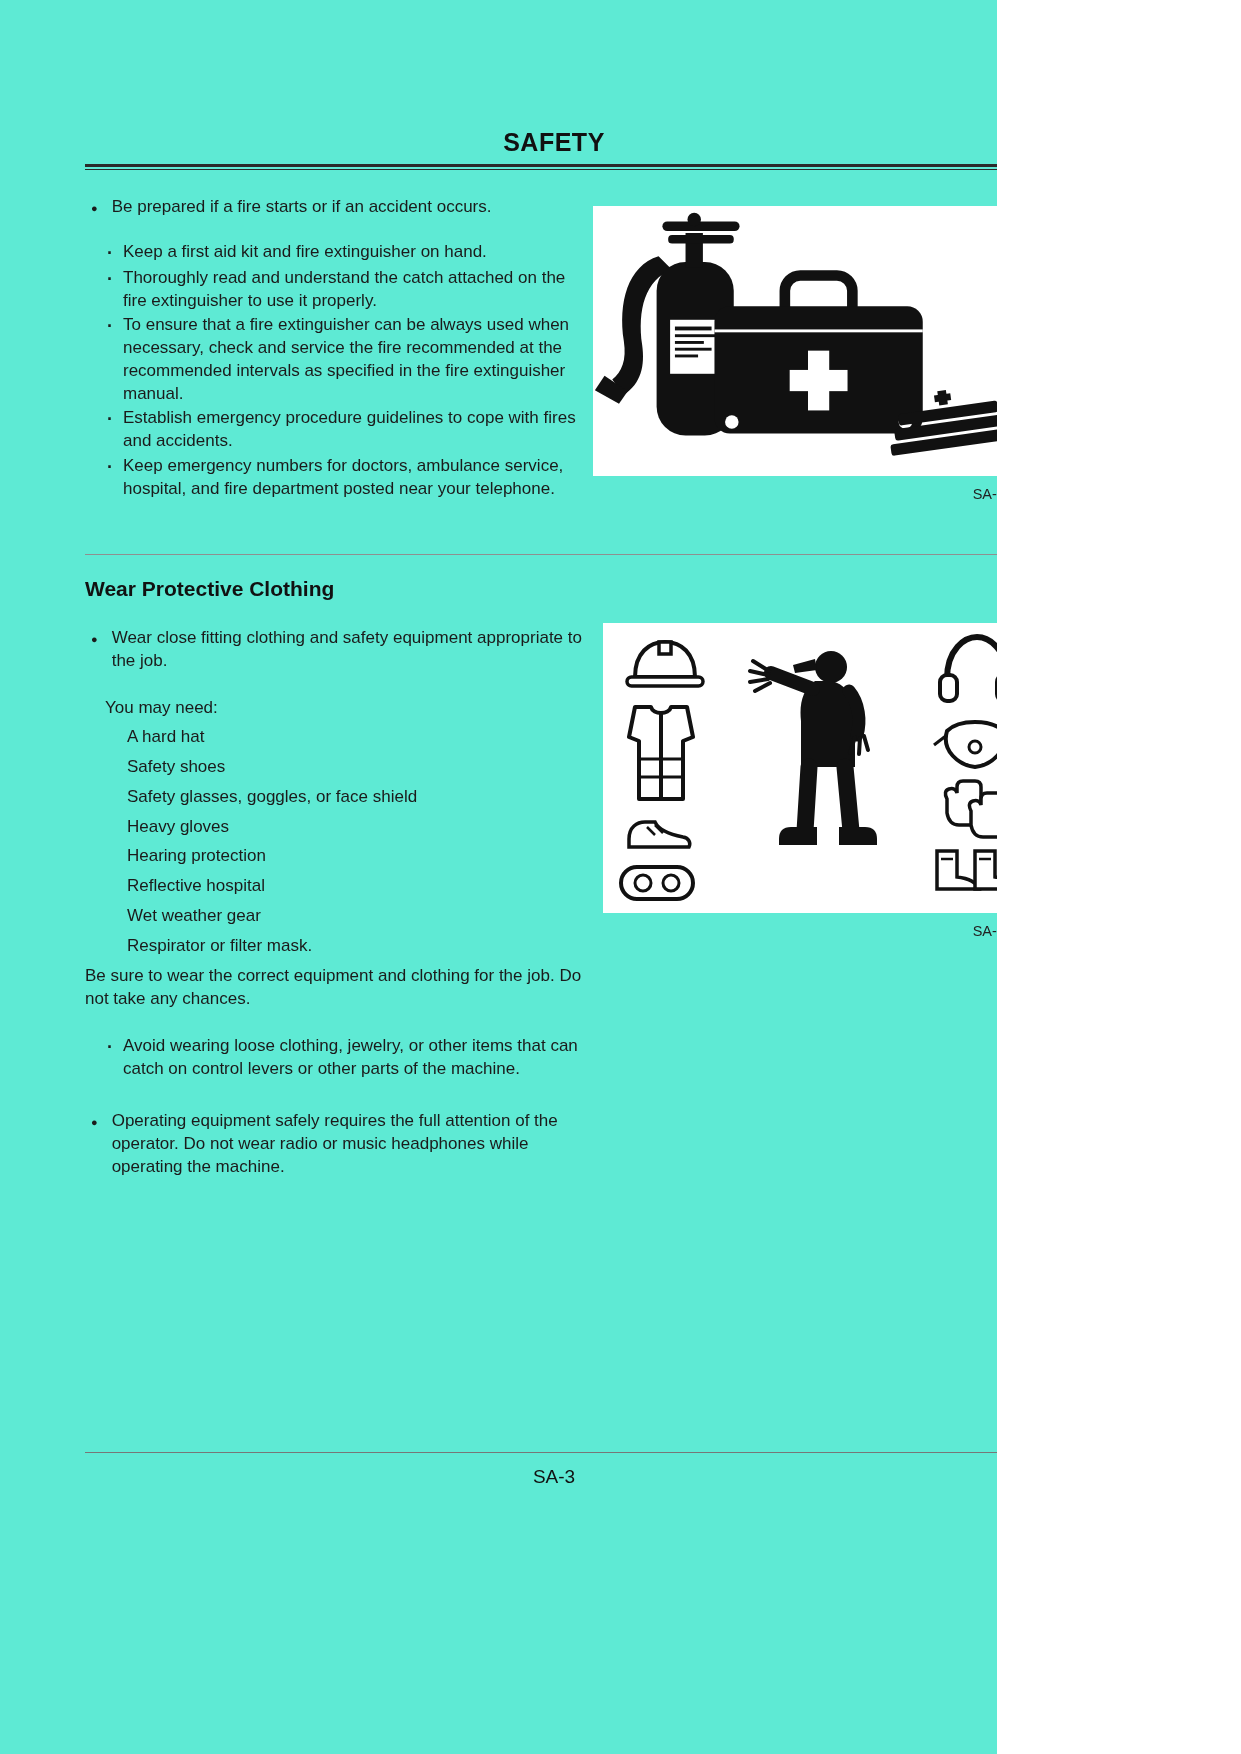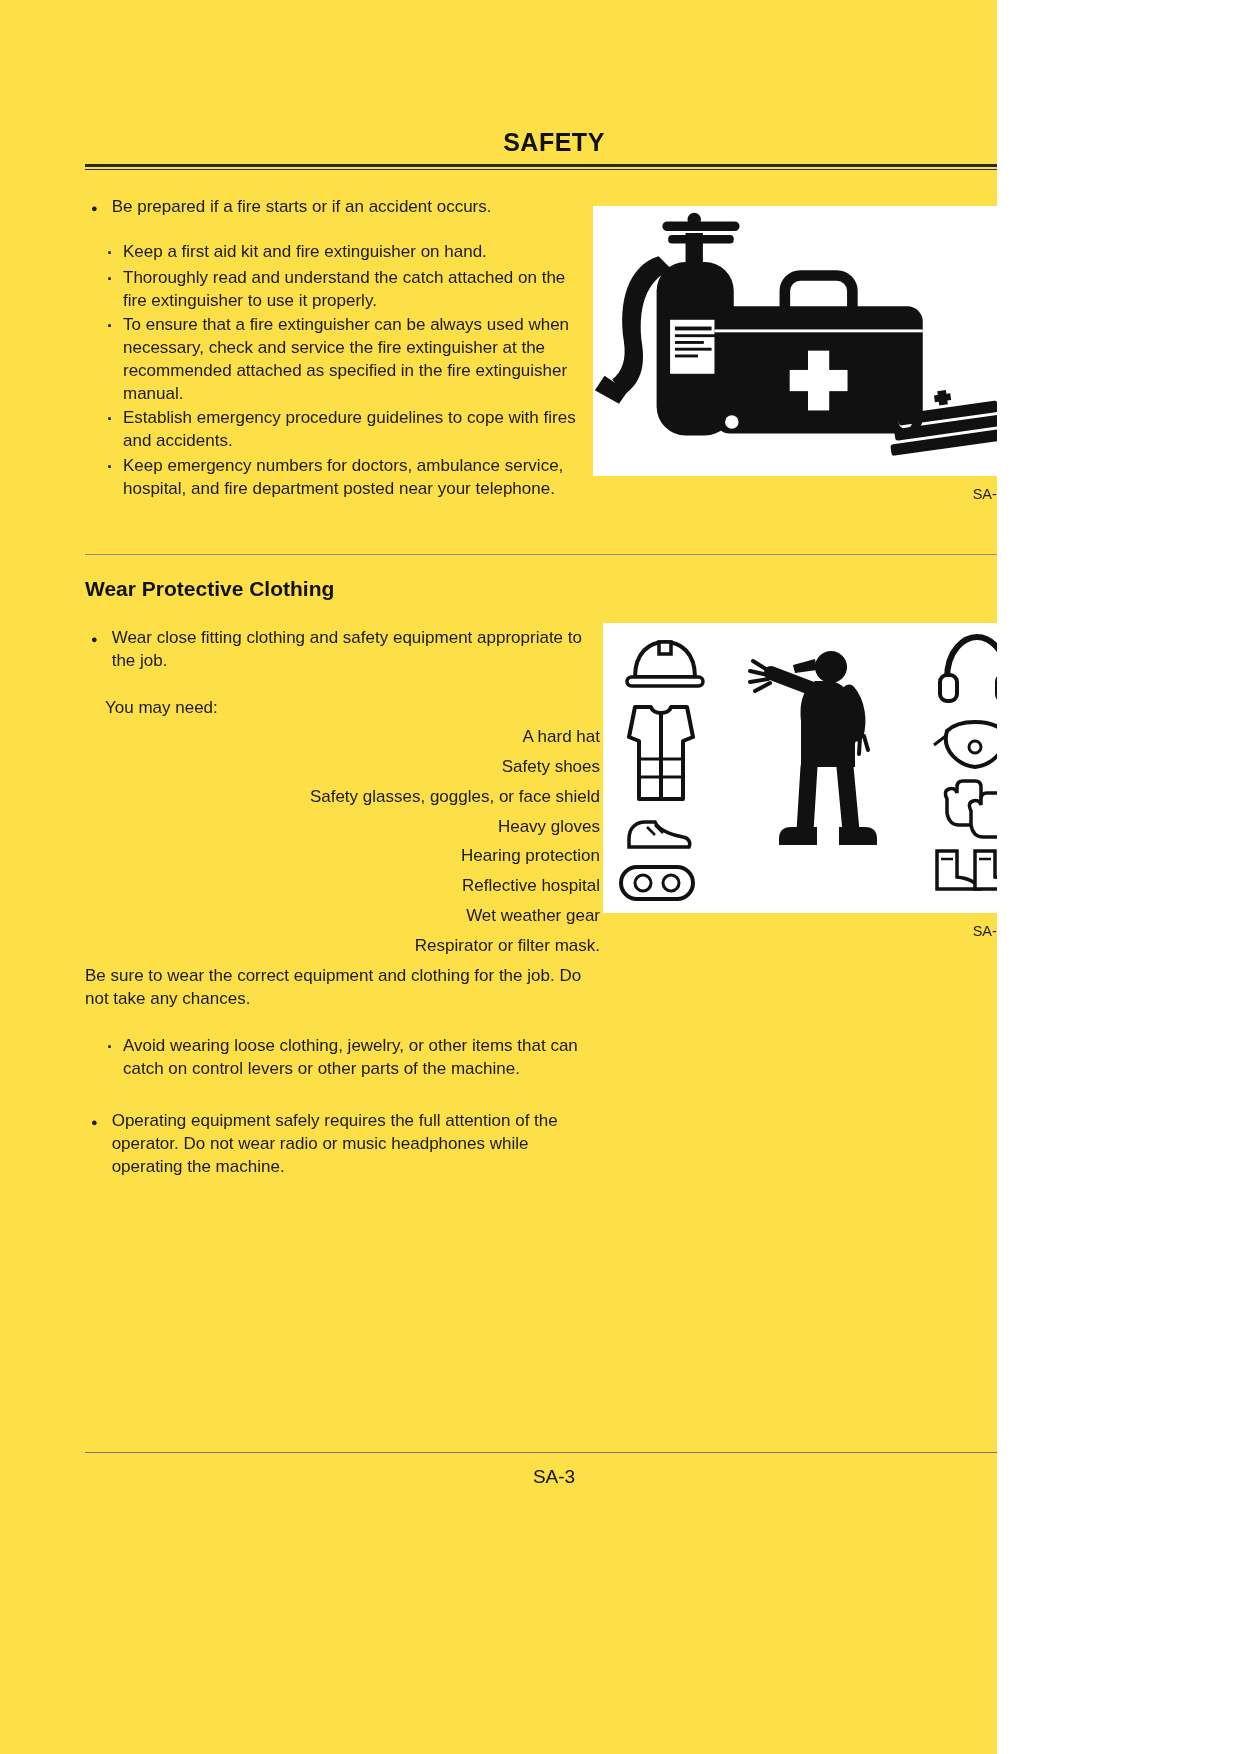--- a/index.html
+++ b/index.html
@@ -1,20 +1,20 @@
 <!DOCTYPE html>
 <html><head>
 <meta charset="utf-8">
 <style>
   * { margin:0; padding:0; box-sizing:border-box; }
   html,body { background:#ffffff; }
   .page {
     position:relative;
     width:997px; height:1754px;
-    background:#fde047;
+    background:#5eead4;
     font-family:"Liberation Sans", sans-serif;
     color:#1b1b1b;
     overflow:hidden;
   }
   .content { width:938px; margin-left:85px; }
 
   
   .header { padding-top:128px; }
   .page-title { text-align:center; font-size:25px; font-weight:bold; letter-spacing:0.5px; color:#111; }
   .double-rule { margin-top:7px; height:6px; border-top:3px solid #2a2a2a; border-bottom:1.5px solid #2a2a2a; }
@@ -26,21 +26,21 @@
   .fig-col { flex:1; display:flex; flex-direction:column; align-items:flex-end; }
 
   .lead-bullet { display:flex; margin-top:26px; }
   .lead-bullet::before { content:"●"; font-size:11px; line-height:1; margin:7px 14px 0 6px; }
 
   .sub-list { margin-top:22px; padding-left:22px; }
   .sub-bullet { display:flex; margin-top:2px; }
   .sub-bullet::before { content:"·"; font-weight:bold; font-size:18px; margin-right:10px; }
 
   .need-intro { margin-top:24px; padding-left:20px; }
-  .need-list { padding-left:42px;text-align:right; }
+  .need-list { padding-left:42px; }
   .need-item { margin-top:7px; }
   .plain-para { margin-top:8px; }
 
   .figure { background:#fff; }
   .figure-1 { margin-top:36px; width:430px; }
   .figure-2 { margin-top:22px; width:420px; }
   .fig-caption { font-size:14.5px; color:#222; text-align:right; margin-top:10px; padding-right:2px; }
 
   .section-divider { margin-top:52px; border-top:1px solid #8f8f8f; }
 
@@ -66,21 +66,21 @@
           <span>Be prepared if a fire starts or if an accident occurs.</span>
         </div>
         <div class="sub-list">
           <div class="sub-bullet">
               <span>Keep a first aid kit and fire extinguisher on hand.</span>
             </div>
           <div class="sub-bullet">
               <span>Thoroughly read and understand the catch attached on the fire extinguisher to use it properly.</span>
             </div>
           <div class="sub-bullet">
-              <span>To ensure that a fire extinguisher can be always used when necessary, check and service the fire extinguisher at the recommended attached as specified in the fire extinguisher manual.</span>
+              <span>To ensure that a fire extinguisher can be always used when necessary, check and service the fire recommended at the recommended intervals as specified in the fire extinguisher manual.</span>
             </div>
           <div class="sub-bullet">
               <span>Establish emergency procedure guidelines to cope with fires and accidents.</span>
             </div>
           <div class="sub-bullet">
               <span>Keep emergency numbers for doctors, ambulance service, hospital, and fire department posted near your telephone.</span>
             </div>
         </div>
       </div>
       <div class="fig-col">

